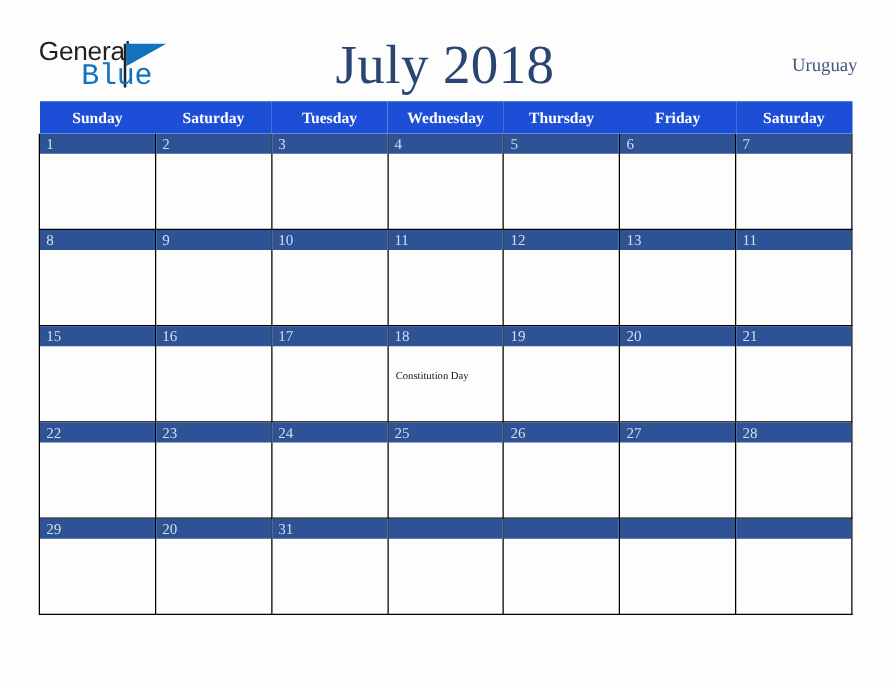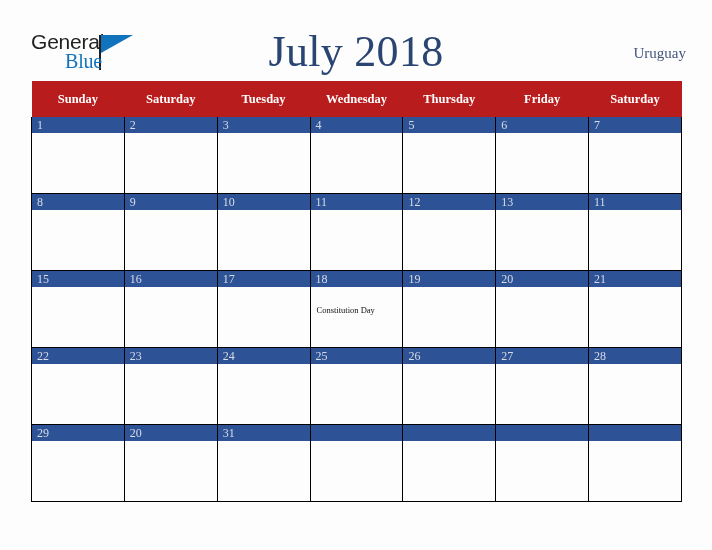--- a/index.html
+++ b/index.html
@@ -45,22 +45,22 @@
     font-family: "Liberation Sans", sans-serif;
     font-size: 21px;
     color: #221f20;
     letter-spacing: -0.2px;
     line-height: 21px;
   }
   .logo-blue {
     position: absolute;
     left: 34px;
     top: 20px;
-    font-family: Liberation Serif, serif;
-    font-size: 20px;
+    font-family: Liberation Mono, monospace;
+    font-size: 24px;
     color: #1273bd;
     letter-spacing: -0.2px;
     line-height: 21px;
   }
   .logo-tri {
     position: absolute;
     left: 70px;
     top: 4px;
     width: 0;
     height: 0;
@@ -101,26 +101,26 @@
   .calendar {
     position: absolute;
     left: 31px;
     top: 81px;
     width: 651px;
     border-collapse: collapse;
     table-layout: fixed;
   }
 
   .calendar th {
-    background: #b91c1c;
+    background: #1d4ed8;
     color: #ffffff;
     font-family: "Liberation Serif", serif;
     font-weight: bold;
     font-size: 12.5px;
-    height: 36px;
+    height: 26px;
     padding: 0;
     text-align: center;
     border: 0;
   }
 
   .calendar td {
     padding: 0;
     vertical-align: top;
     border-left: 1px solid #000000;
     border-right: 1px solid #000000;

